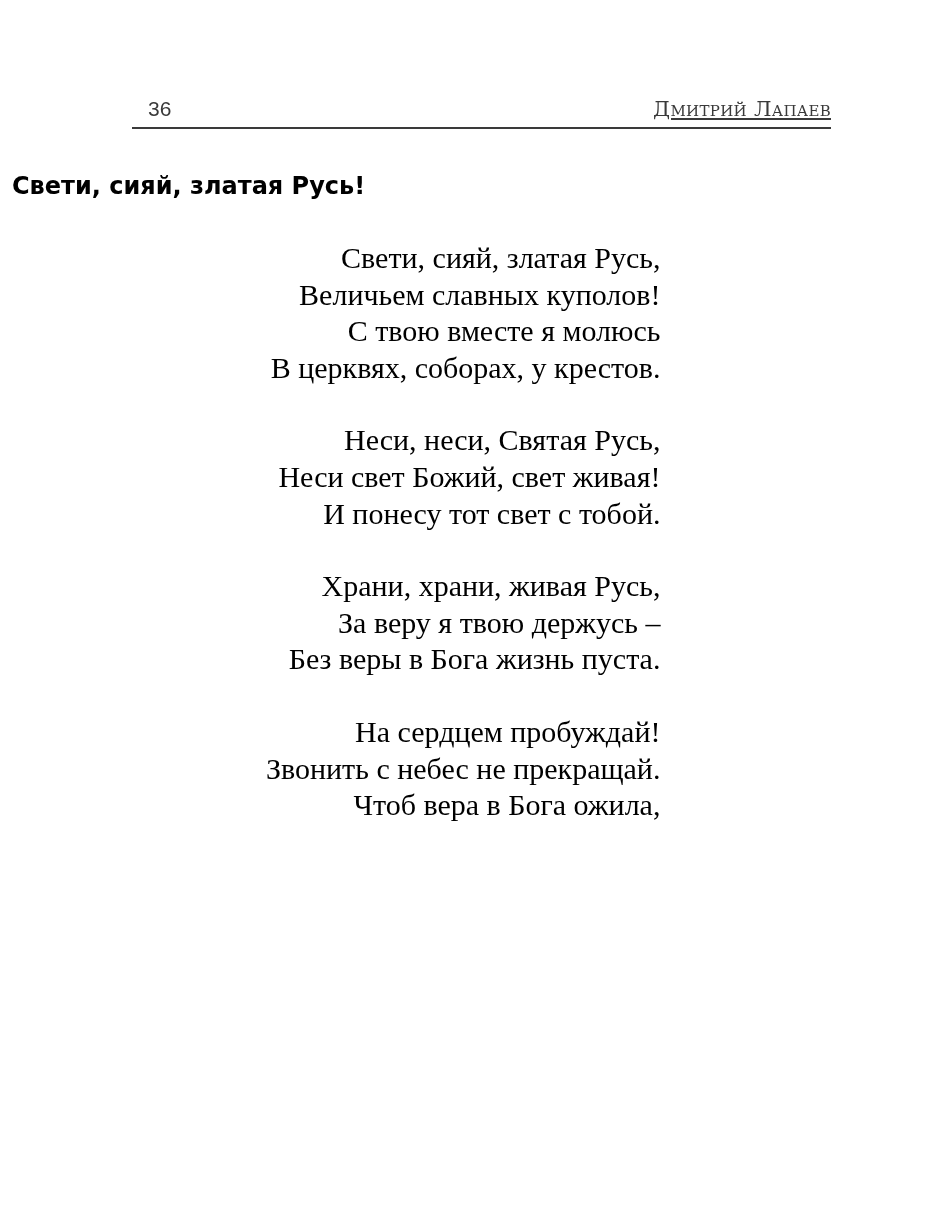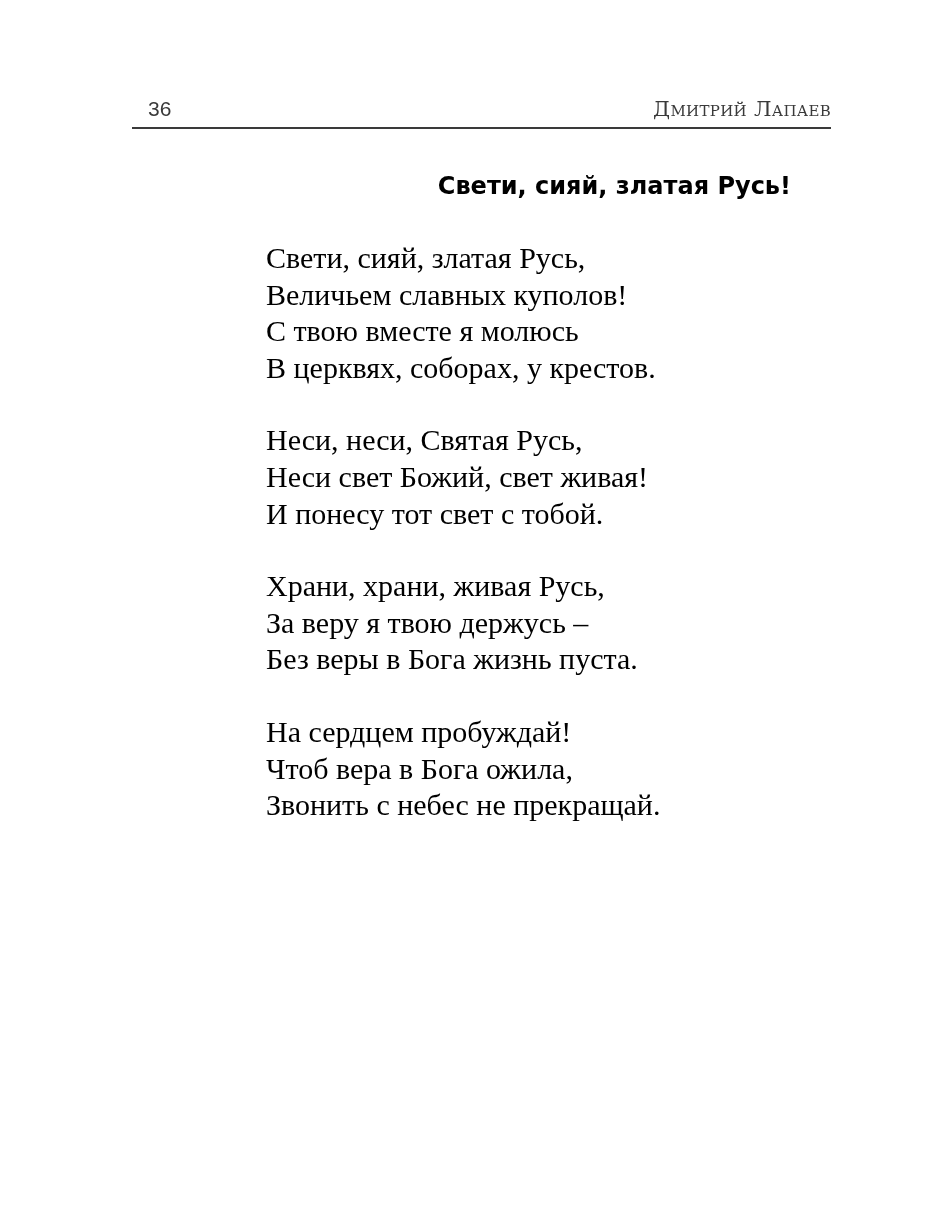--- a/index.html
+++ b/index.html
@@ -33,45 +33,47 @@
     .running-head {
       position: absolute;
       right: 0;
       top: 0;
       font-family: "DejaVu Serif", serif;
       font-size: 21px;
       color: #3a3a3a;
       line-height: 30px;
       font-variant: small-caps;
       letter-spacing: 0.3px;
+      text-decoration: underline;
     }
     .header-rule {
       position: absolute;
       left: 132px;
       top: 127px;
       width: 699px;
       height: 2px;
       background: #3a3a3a;
     }
     .poem-title {
       position: absolute;
       left: 0;
       width: 779px;
       top: 168px;
-      text-align: right;
+      text-align: left;
       font-family: "DejaVu Sans", sans-serif;
       font-weight: bold;
       font-size: 24px;
       line-height: 36px;
     }
     .poem-title span { position: relative; left: 12px; }
     .stanzas {
       position: absolute;
       left: 266px;
       top: 240px;
+      text-align: right;
     }
     .stanza {
       margin: 0 0 36px 0;
     }
     .line {
       font-family: "Liberation Serif", serif;
       font-size: 30px;
       line-height: 36.6px;
       white-space: nowrap;
     }
@@ -101,16 +103,16 @@
     <div class="line">Неси свет Божий, свет живая!</div>
     <div class="line">И понесу тот свет с тобой.</div>
   </div>
   <div class="stanza">
     <div class="line">Храни, храни, живая Русь,</div>
     <div class="line">За веру я твою держусь –</div>
     <div class="line">Без веры в Бога жизнь пуста.</div>
   </div>
   <div class="stanza">
     <div class="line">На сердцем пробуждай!</div>
+    <div class="line">Звонить с небес не прекращай.</div>
     <div class="line">Чтоб вера в Бога ожила,</div>
-    <div class="line">Звонить с небес не прекращай.</div>
   </div>
 </div>
 
 </body></html>

